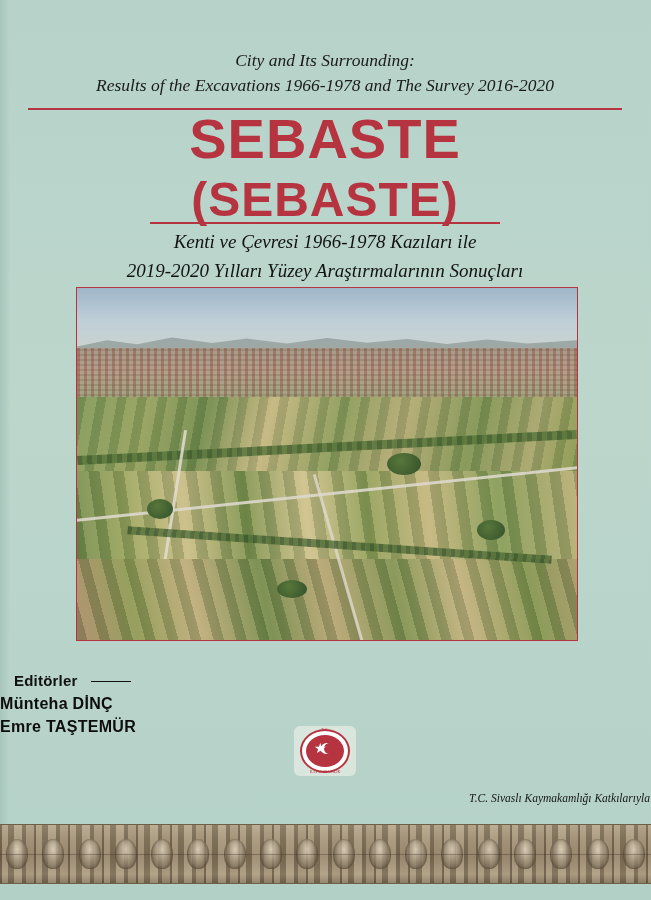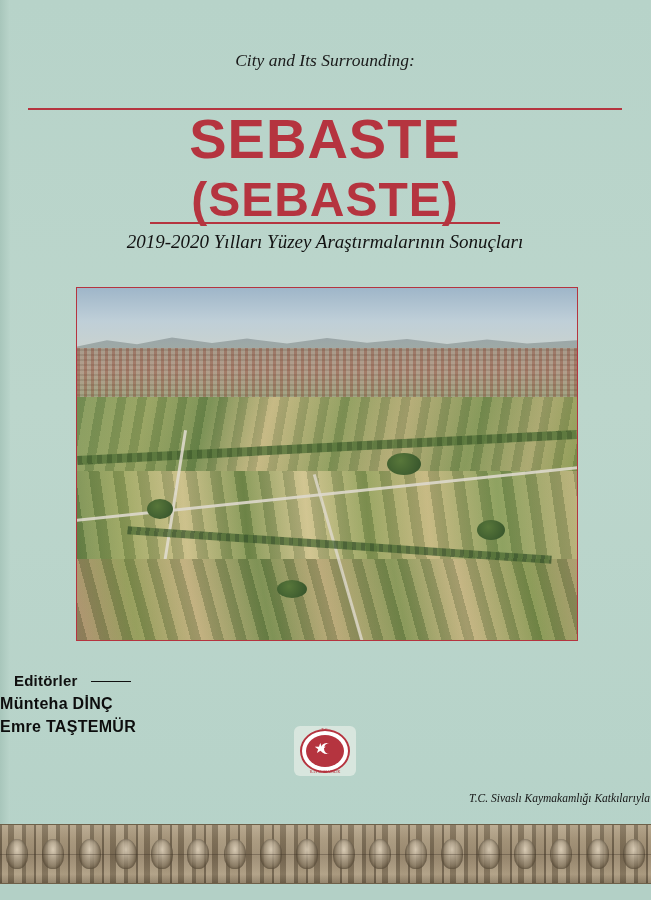--- a/index.html
+++ b/index.html
@@ -371,32 +371,34 @@
 </style>
 </head>
 <body>
 
 <div class="cover">
 
   <div class="edge-left"></div>
 
   <div class="subtitle-en">
     <span class="line1">City and Its Surrounding:</span>
+    <span class="line2">Results of the Excavations 1966-1978 and The Survey 2016-2020</span>
   </div>
 
   <div class="top-rule"></div>
 
   <div class="main-title">
     <span class="t1">SEBASTE</span>
     <span class="t2">(SEBASTE)</span>
   </div>
 
   <div class="mid-rule"></div>
 
   <div class="subtitle-tr">
+    <span class="line1">Kenti ve Çevresi 1966-1978 Kazıları ile</span>
     <span class="line2">2019-2020 Yılları Yüzey Araştırmalarının Sonuçları</span>
   </div>
 
   <div class="photo-frame">
     <div class="photo">
       <div class="sky"></div>
       <div class="mountains"></div>
       <div class="town"></div>
       <div class="fields-upper"></div>
       <div class="treeline-1"></div>

